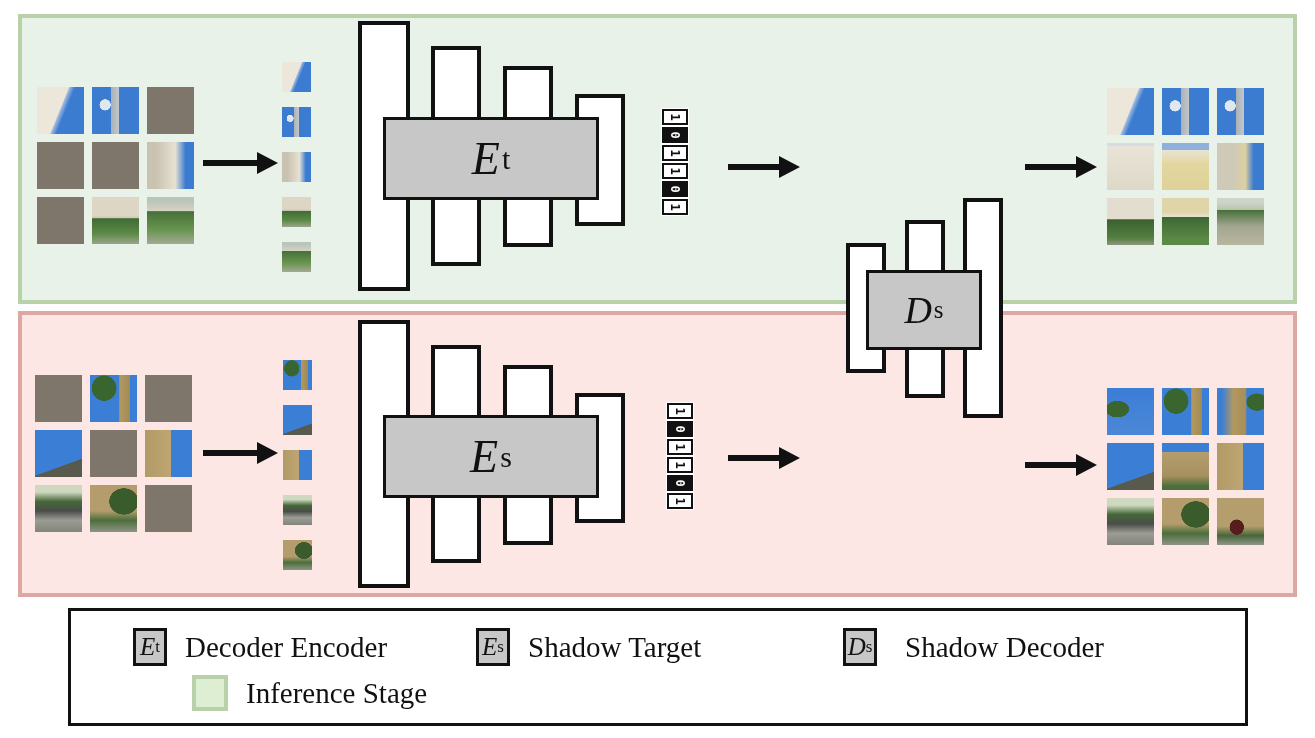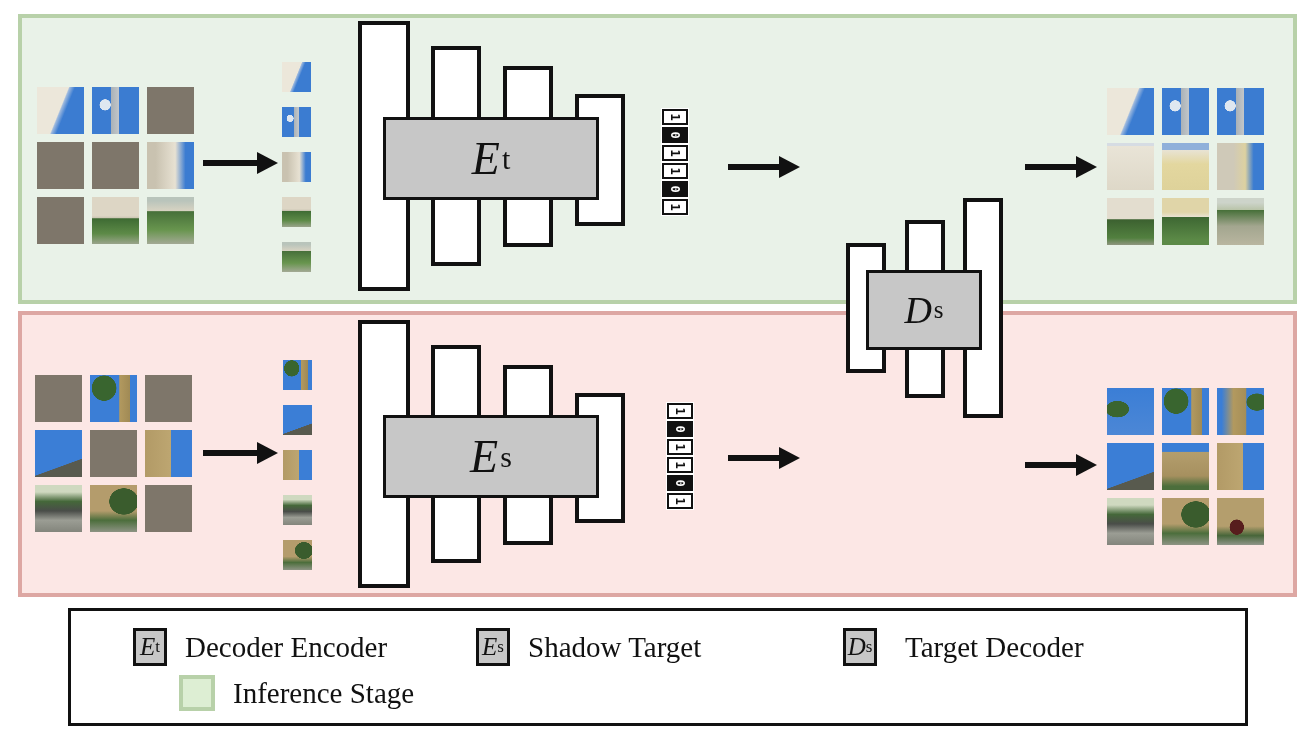--- a/index.html
+++ b/index.html
@@ -243,21 +243,21 @@
           <i>E</i>
           <sub>s</sub>
         </span>
       <span>Shadow Target</span>
     </div>
     <div class="lg-item" style="left:772px;top:16px;gap:28px;">
       <span class="lg-gbox">
           <i>D</i>
           <sub>s</sub>
         </span>
-      <span>Target Decoder</span>
-    </div>
-    <div class="lg-item" style="left:108px;top:62px;text-align:center;">
+      <span>Shadow Decoder</span>
+    </div>
+    <div class="lg-item" style="left:121px;top:62px;text-align:center;">
       <span class="swatch green"></span>
       <span>Inference Stage</span>
     </div>
   </div>
 
 </div>
 
 </body></html>

